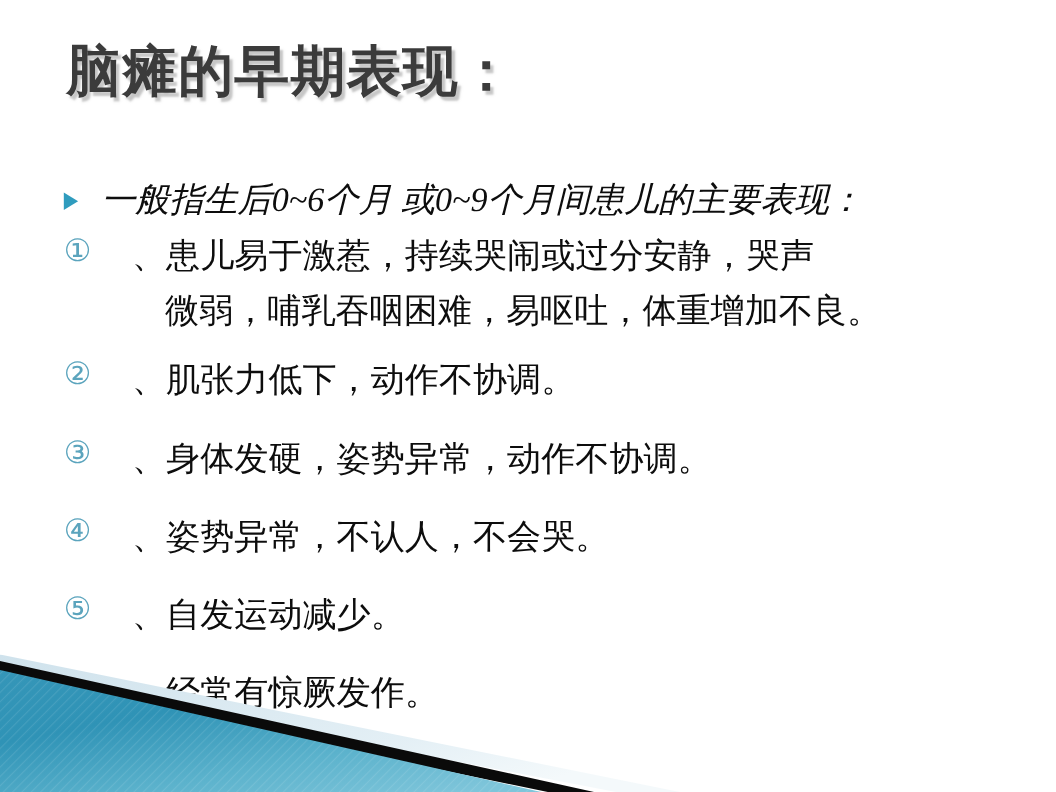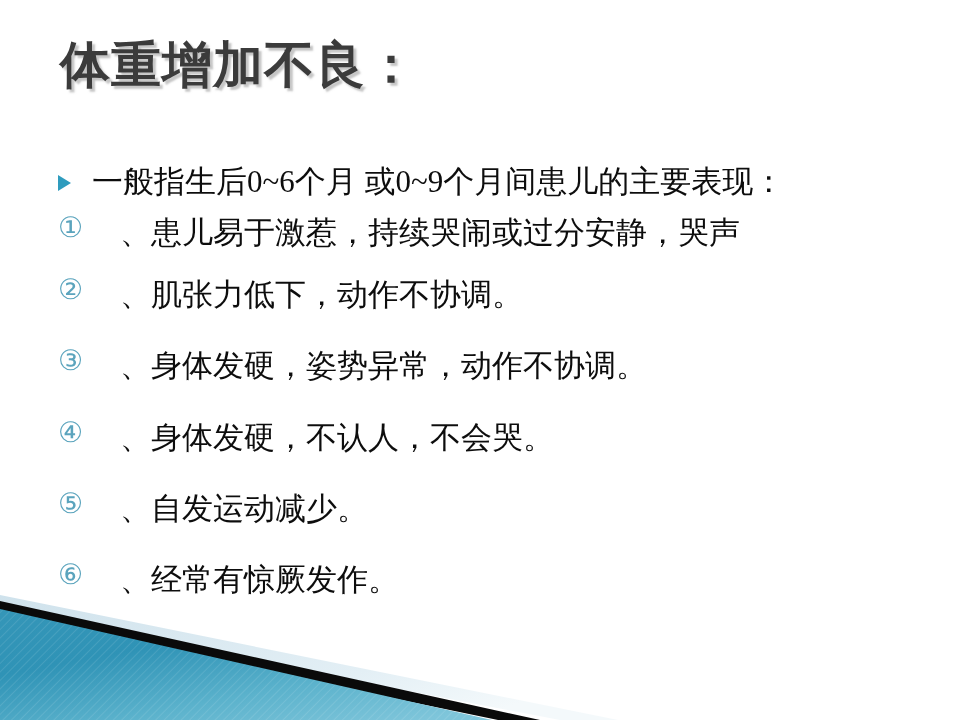--- a/index.html
+++ b/index.html
@@ -52,20 +52,21 @@
     display: flex;
     align-items: flex-start;
     font-size: 31px;
     line-height: 1.0;
     color: #0d0d0d;
   }
 
   
   .line-intro {
     margin-bottom: 11px;
+    font-style: italic;
   }
   .line-intro .marker {
     width: 34px;
     flex: 0 0 34px;
     display: flex;
     align-items: center;
     justify-content: flex-start;
     padding-top: 9px;
   }
   .tri {
@@ -117,50 +118,50 @@
     pointer-events: none;
   }
   .deco svg { display: block; }
 </style>
 </head>
 <body>
 
 <div class="slide">
 
   <div class="title-block">
-    <h1 class="slide-title">体重增加不良：</h1>
+    <h1 class="slide-title">脑瘫的早期表现：</h1>
   </div>
 
   <div class="body-block">
 
     <div class="line line-intro">
       <span class="marker">
         <span class="tri"></span>
       </span>
       <span class="txt">一般指生后0~6个月 或0~9个月间患儿的主要表现：</span>
     </div>
 
     <div class="line item item-1">
       <span class="marker">①</span>
-      <span class="txt"><span>、患儿易于激惹，持续哭闹或过分安静，哭声</span></span>
+      <span class="txt"><span>、患儿易于激惹，持续哭闹或过分安静，哭声</span><span class="l2">微弱，哺乳吞咽困难，易呕吐，体重增加不良。</span></span>
     </div>
 
     <div class="line item item-2">
       <span class="marker">②</span>
       <span class="txt">、肌张力低下，动作不协调。</span>
     </div>
 
     <div class="line item item-3">
       <span class="marker">③</span>
       <span class="txt">、身体发硬，姿势异常，动作不协调。</span>
     </div>
 
     <div class="line item item-4">
       <span class="marker">④</span>
-      <span class="txt">、身体发硬，不认人，不会哭。</span>
+      <span class="txt">、姿势异常，不认人，不会哭。</span>
     </div>
 
     <div class="line item item-5">
       <span class="marker">⑤</span>
       <span class="txt">、自发运动减少。</span>
     </div>
 
     <div class="line item item-6">
       <span class="marker">⑥</span>
       <span class="txt">、经常有惊厥发作。</span>

